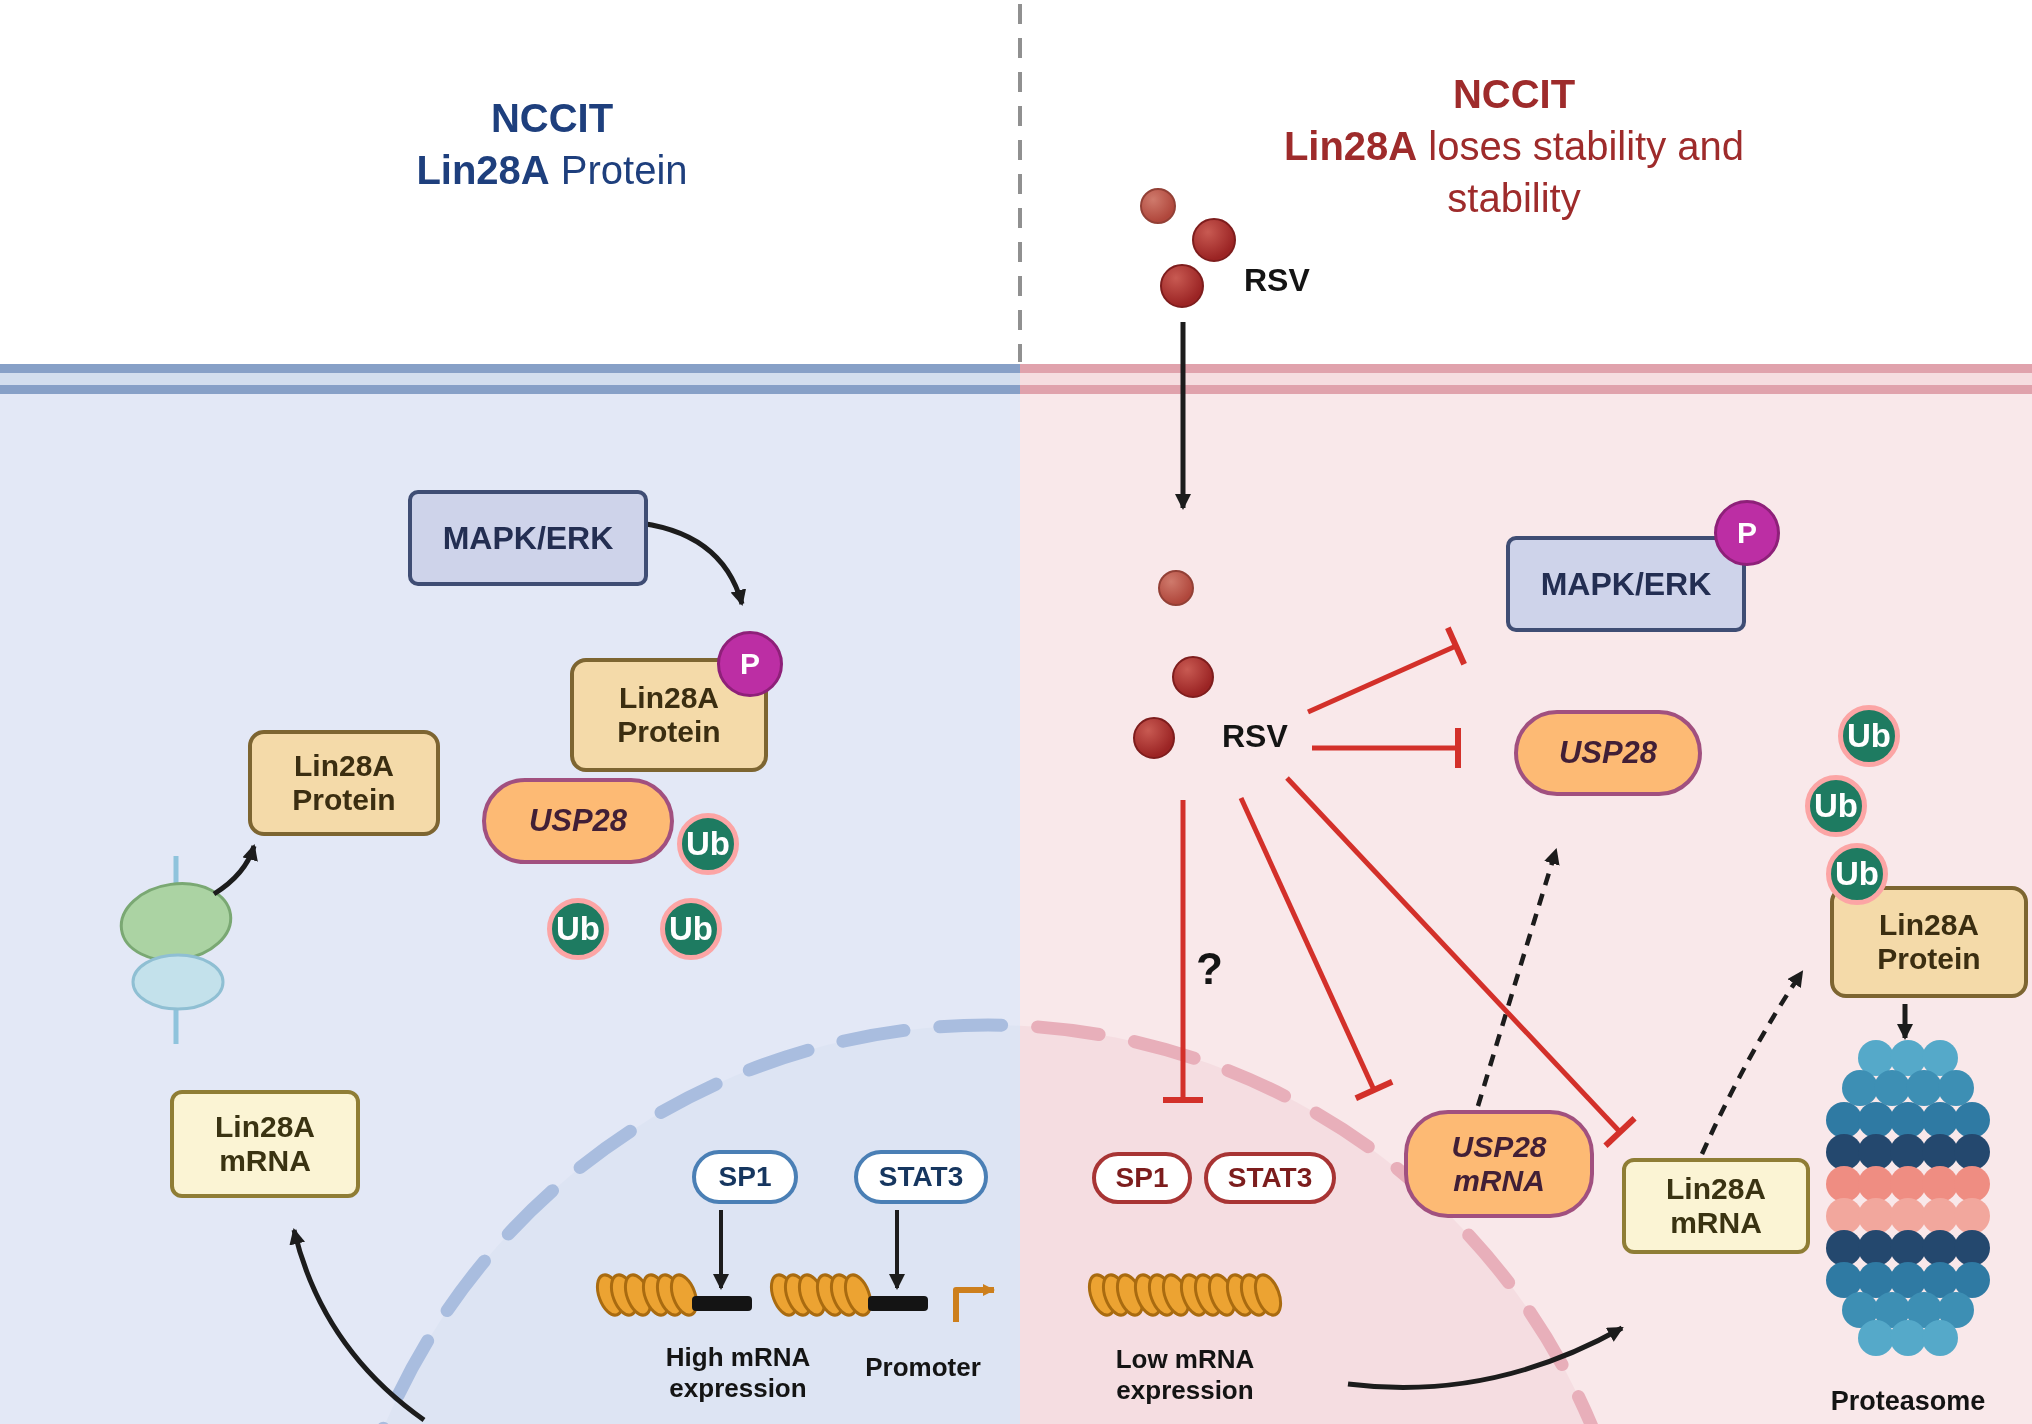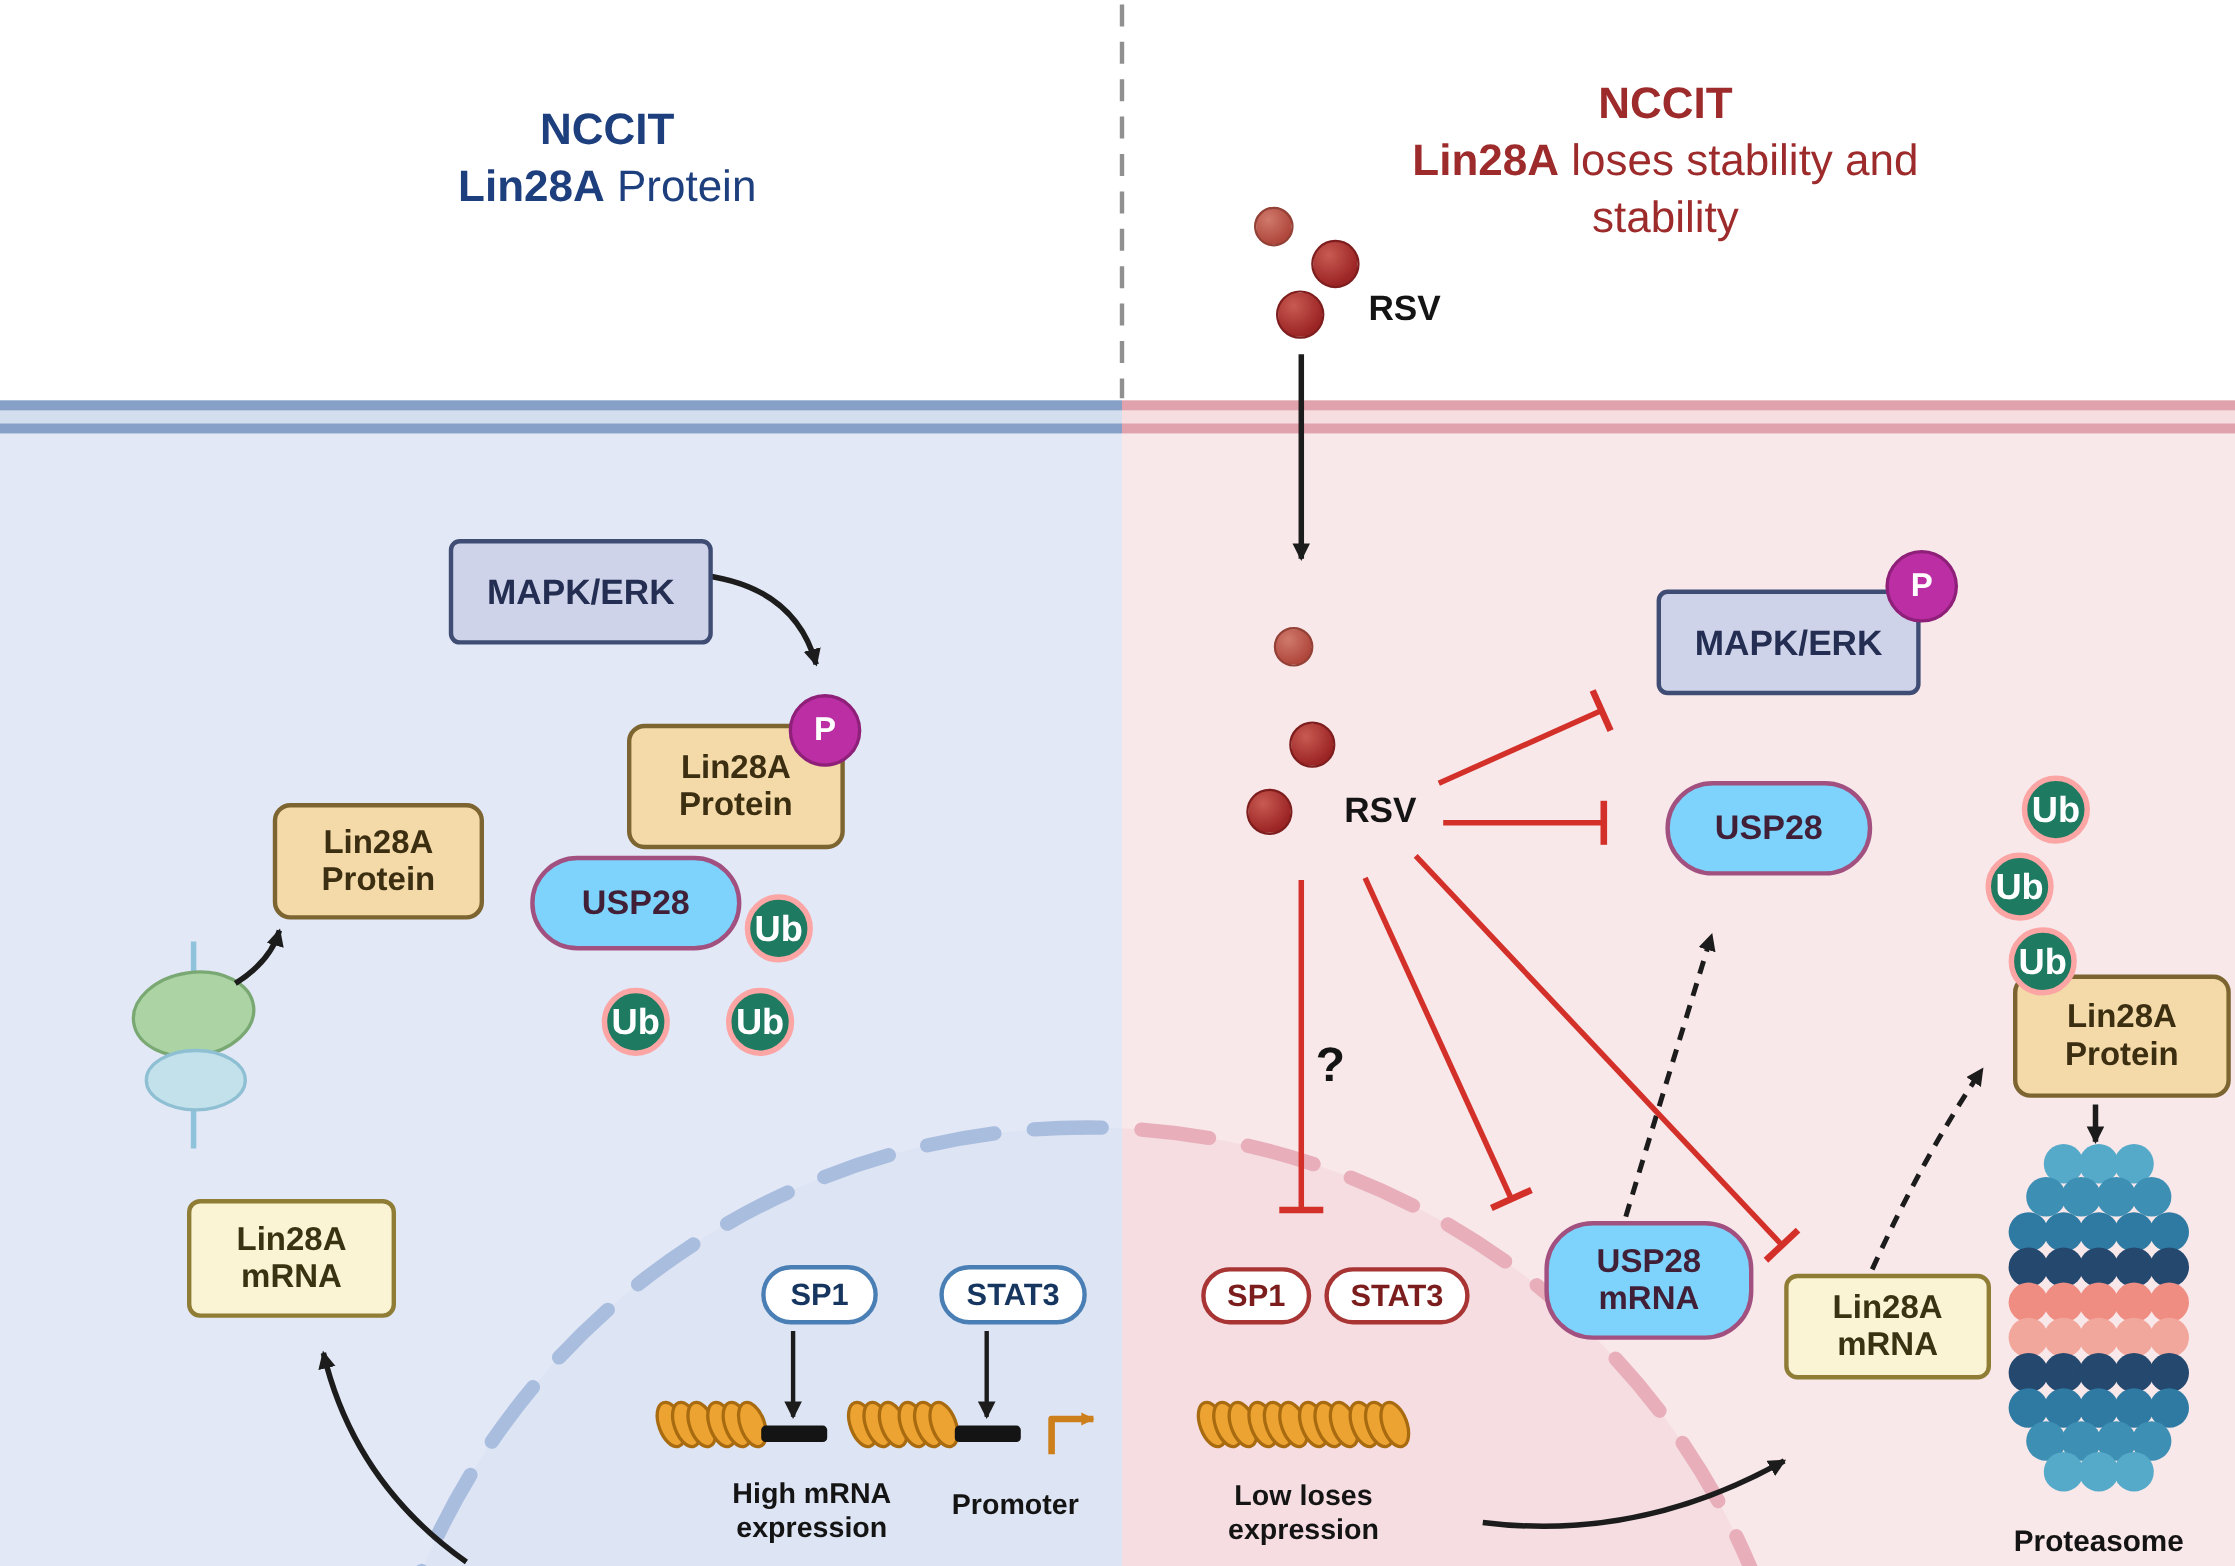--- a/index.html
+++ b/index.html
@@ -25,21 +25,21 @@
   .title-right { left:1134px; top:68px; width:760px; color:#9e2b2b; }
 
   
   .node {
     position:absolute; display:flex; flex-direction:column;
     align-items:center; justify-content:center;
     font-weight:700; text-align:center; line-height:1.15;margin-left:24px;
   }
   .mapk   { background:#ced3ea; border:4px solid #3f4d74; border-radius:10px; color:#232e52; font-size:32px; }
   .protein{ background:#f4daa9; border:4px solid #7d6531; border-radius:16px; color:#3b2e11; font-size:30px; }
-  .pinkpill{ background:#7dd3fc; border:4px solid #a1507f; border-radius:44px; color:#411f36; font-size:31px; }
+  .pinkpill{ background:#fdba74; border:4px solid #a1507f; border-radius:44px; color:#411f36; font-size:31px;font-style:italic; }
   .mrnabox{ background:#fbf4d4; border:4px solid #8f7d35; border-radius:12px; color:#3a3312; font-size:30px; }
   .oval   { background:#ffffff; border-radius:28px; font-size:28px; }
   .oval.blue { border:4px solid #4a7fb5; color:#16365f; }
   .oval.red  { border:4px solid #a83434; color:#7c1d1d; }
 
   
   .badge {
     position:absolute; border-radius:50%; color:#fff; font-weight:700;
     display:flex; align-items:center; justify-content:center;
   }
@@ -237,18 +237,18 @@
   <div class="badge ub-badge" style="left:1826px;top:843px">Ub</div>
 
   <div class="lbl" style="left:1196px;top:944px;font-size:44px">?</div>
 
   <div class="lbl" style="left:628px;top:1342px;width:220px;font-size:26px;line-height:1.2">
     <div>High mRNA</div>
     <div>expression</div>
   </div>
   <div class="lbl" style="left:843px;top:1352px;width:160px;font-size:26px">Promoter</div>
   <div class="lbl" style="left:1070px;top:1344px;width:230px;font-size:26px;line-height:1.2">
-    <div>Low loses</div>
+    <div>Low mRNA</div>
     <div>expression</div>
   </div>
   <div class="lbl" style="left:1798px;top:1386px;width:220px;font-size:27px">Proteasome</div>
 
 </div>
 
 </body></html>

